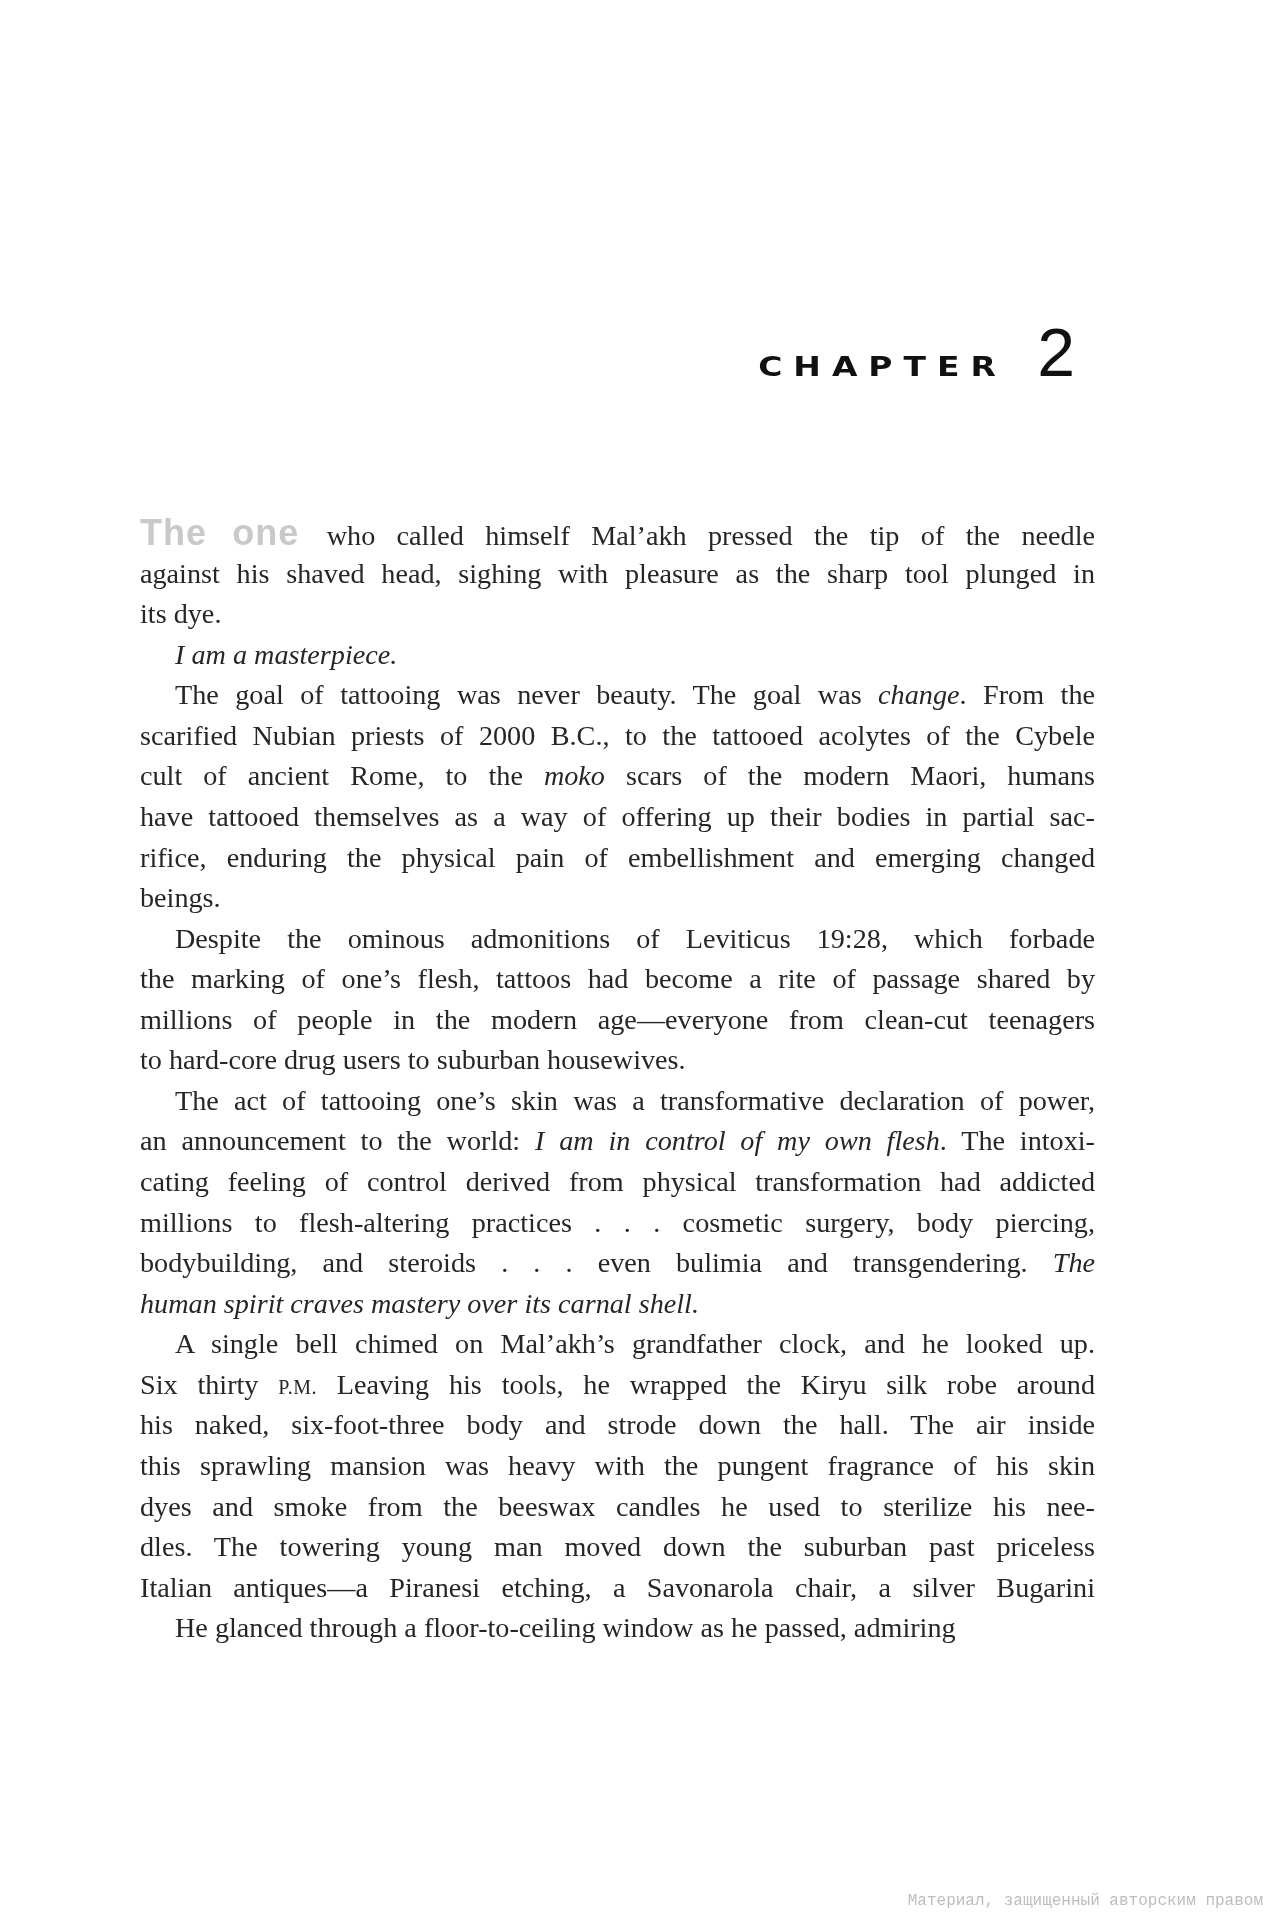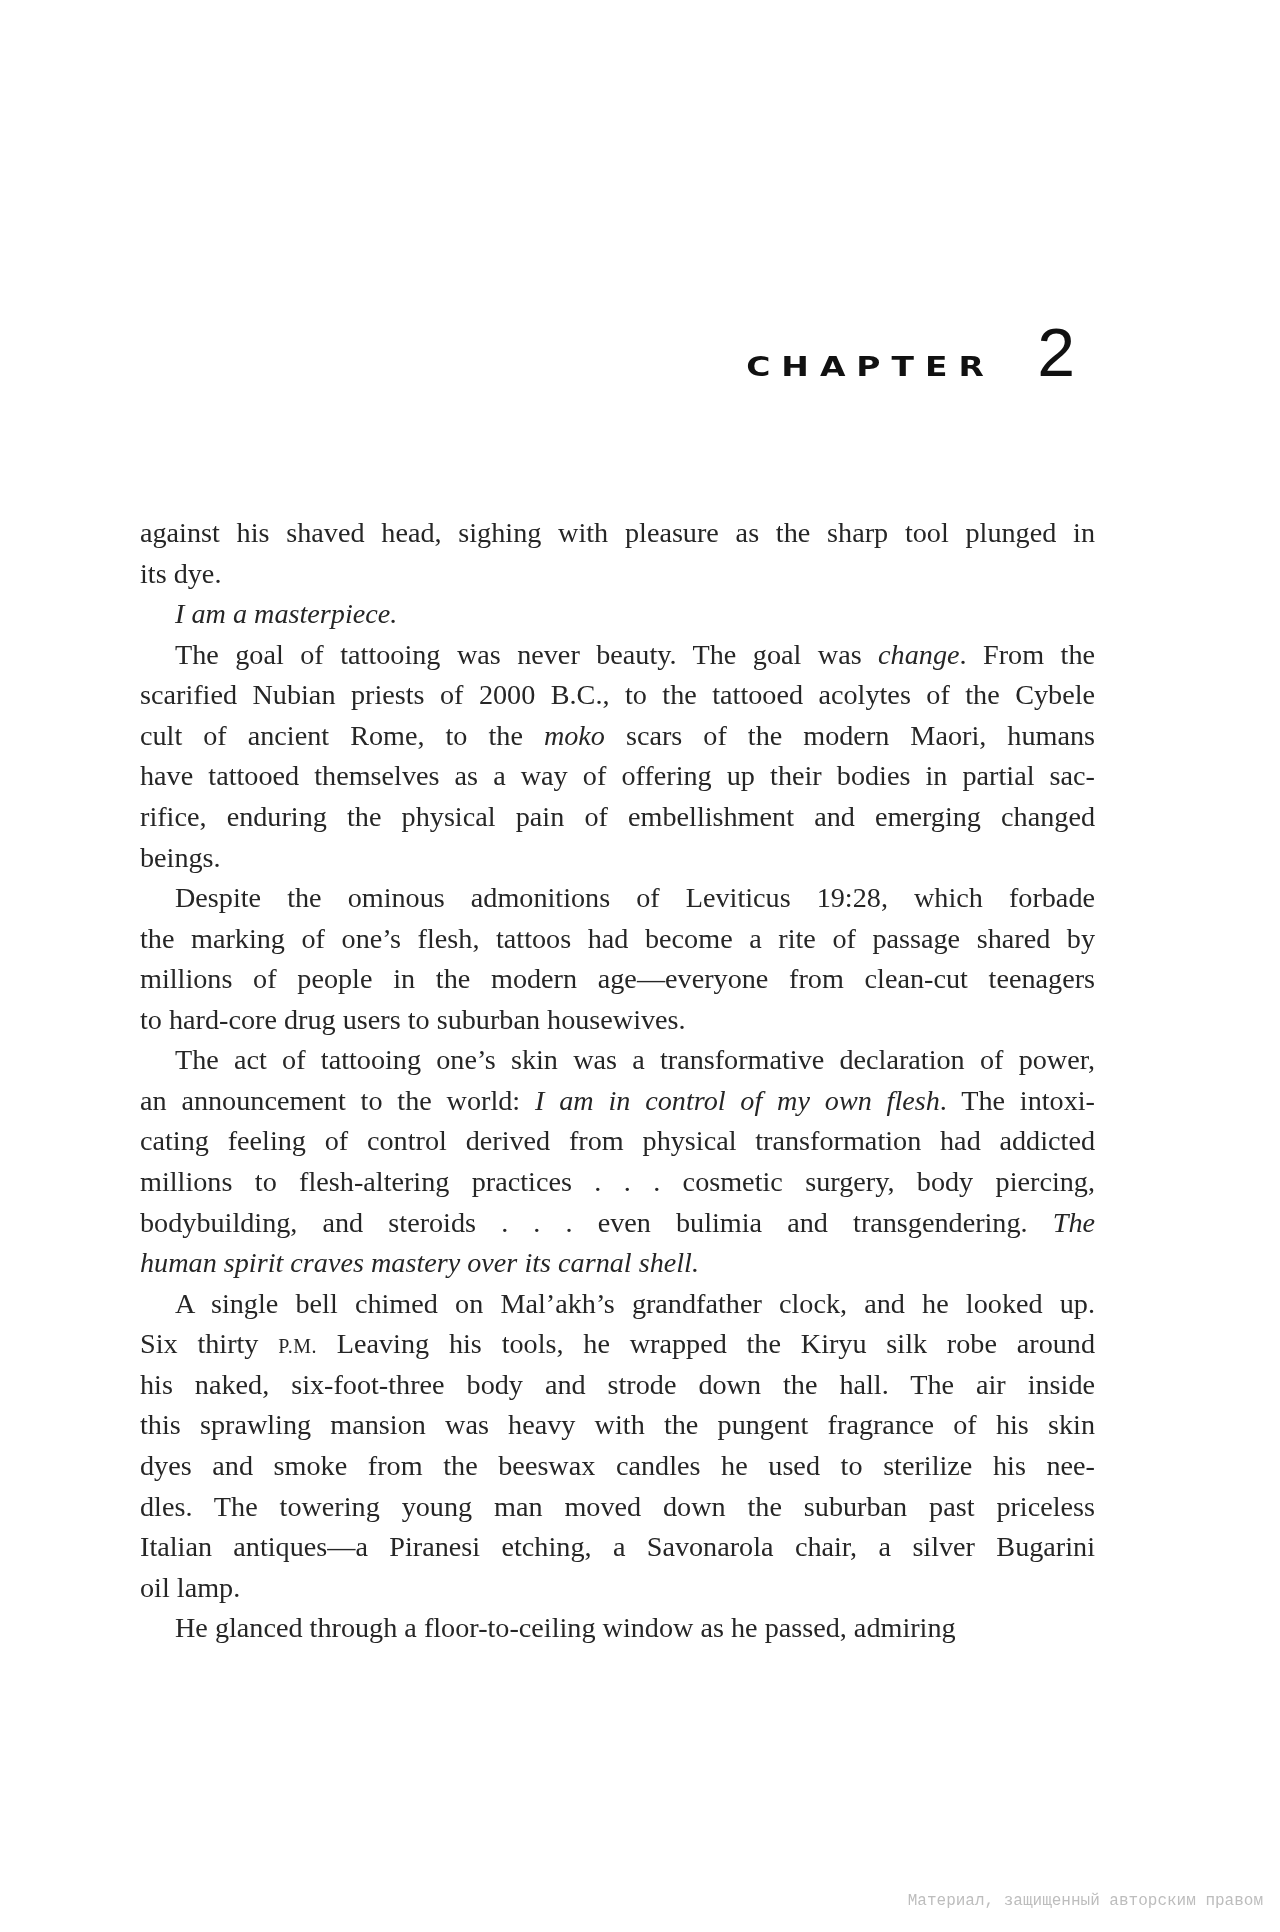--- a/index.html
+++ b/index.html
@@ -21,21 +21,20 @@
     background: #ffffff;
   }
   .chapter-heading {
     position: absolute;
     right: 205px;
     top: 318px;
     display: flex;
     align-items: baseline;
     color: #111111;
     font-family: "DejaVu Sans", sans-serif;
-    gap: 12px;
   }
   .chapter-word {
     font-size: 27px;
     font-weight: bold;
     letter-spacing: 9px;
     transform: scaleX(1.22);
     transform-origin: right bottom;
     margin-right: 30px;
   }
   .chapter-number {
@@ -94,20 +93,21 @@
 </head>
 <body>
 
 <div class="page">
   <div class="chapter-heading">
     <span class="chapter-word">CHAPTER</span>
     <span class="chapter-number">2</span>
   </div>
 
   <div class="body-text" id="body-text">
+      <span class="line"><span class="drop-lead">The one</span><span> who called himself Mal’akh pressed the tip of the needle</span></span>
       <span class="line"><span>against his shaved head, sighing with pleasure as the sharp tool plunged in</span></span>
       <span class="line last"><span>its dye.</span></span>
       <span class="line indent last"><em>I am a masterpiece.</em></span>
       <span class="line indent"><span>The goal of tattooing was never beauty. The goal was </span><em>change</em><span>. From the</span></span>
       <span class="line"><span>scarified Nubian priests of 2000 B.C., to the tattooed acolytes of the Cybele</span></span>
       <span class="line"><span>cult of ancient Rome, to the </span><em>moko</em><span> scars of the modern Maori, humans</span></span>
       <span class="line"><span>have tattooed themselves as a way of offering up their bodies in partial sac-</span></span>
       <span class="line"><span>rifice, enduring the physical pain of embellishment and emerging changed</span></span>
       <span class="line last"><span>beings.</span></span>
       <span class="line indent"><span>Despite the ominous admonitions of Leviticus 19:28, which forbade</span></span>
@@ -120,18 +120,17 @@
       <span class="line"><span>millions to flesh-altering practices . . . cosmetic surgery, body piercing,</span></span>
       <span class="line"><span>bodybuilding, and steroids . . . even bulimia and transgendering. </span><em>The</em></span>
       <span class="line last"><em>human spirit craves mastery over its carnal shell.</em></span>
       <span class="line indent"><span>A single bell chimed on Mal’akh’s grandfather clock, and he looked up.</span></span>
       <span class="line"><span>Six thirty </span><span class="smallcaps">P.M.</span><span> Leaving his tools, he wrapped the Kiryu silk robe around</span></span>
       <span class="line"><span>his naked, six-foot-three body and strode down the hall. The air inside</span></span>
       <span class="line"><span>this sprawling mansion was heavy with the pungent fragrance of his skin</span></span>
       <span class="line"><span>dyes and smoke from the beeswax candles he used to sterilize his nee-</span></span>
       <span class="line"><span>dles. The towering young man moved down the suburban past priceless</span></span>
       <span class="line"><span>Italian antiques—a Piranesi etching, a Savonarola chair, a silver Bugarini</span></span>
-      <span class="line last"><span>oil lamp.</span></span>
       <span class="line indent last"><span>He glanced through a floor-to-ceiling window as he passed, admiring</span></span>
     </div>
 
   <div class="watermark">Материал, защищенный авторским правом</div>
 </div>
 
 </body></html>

